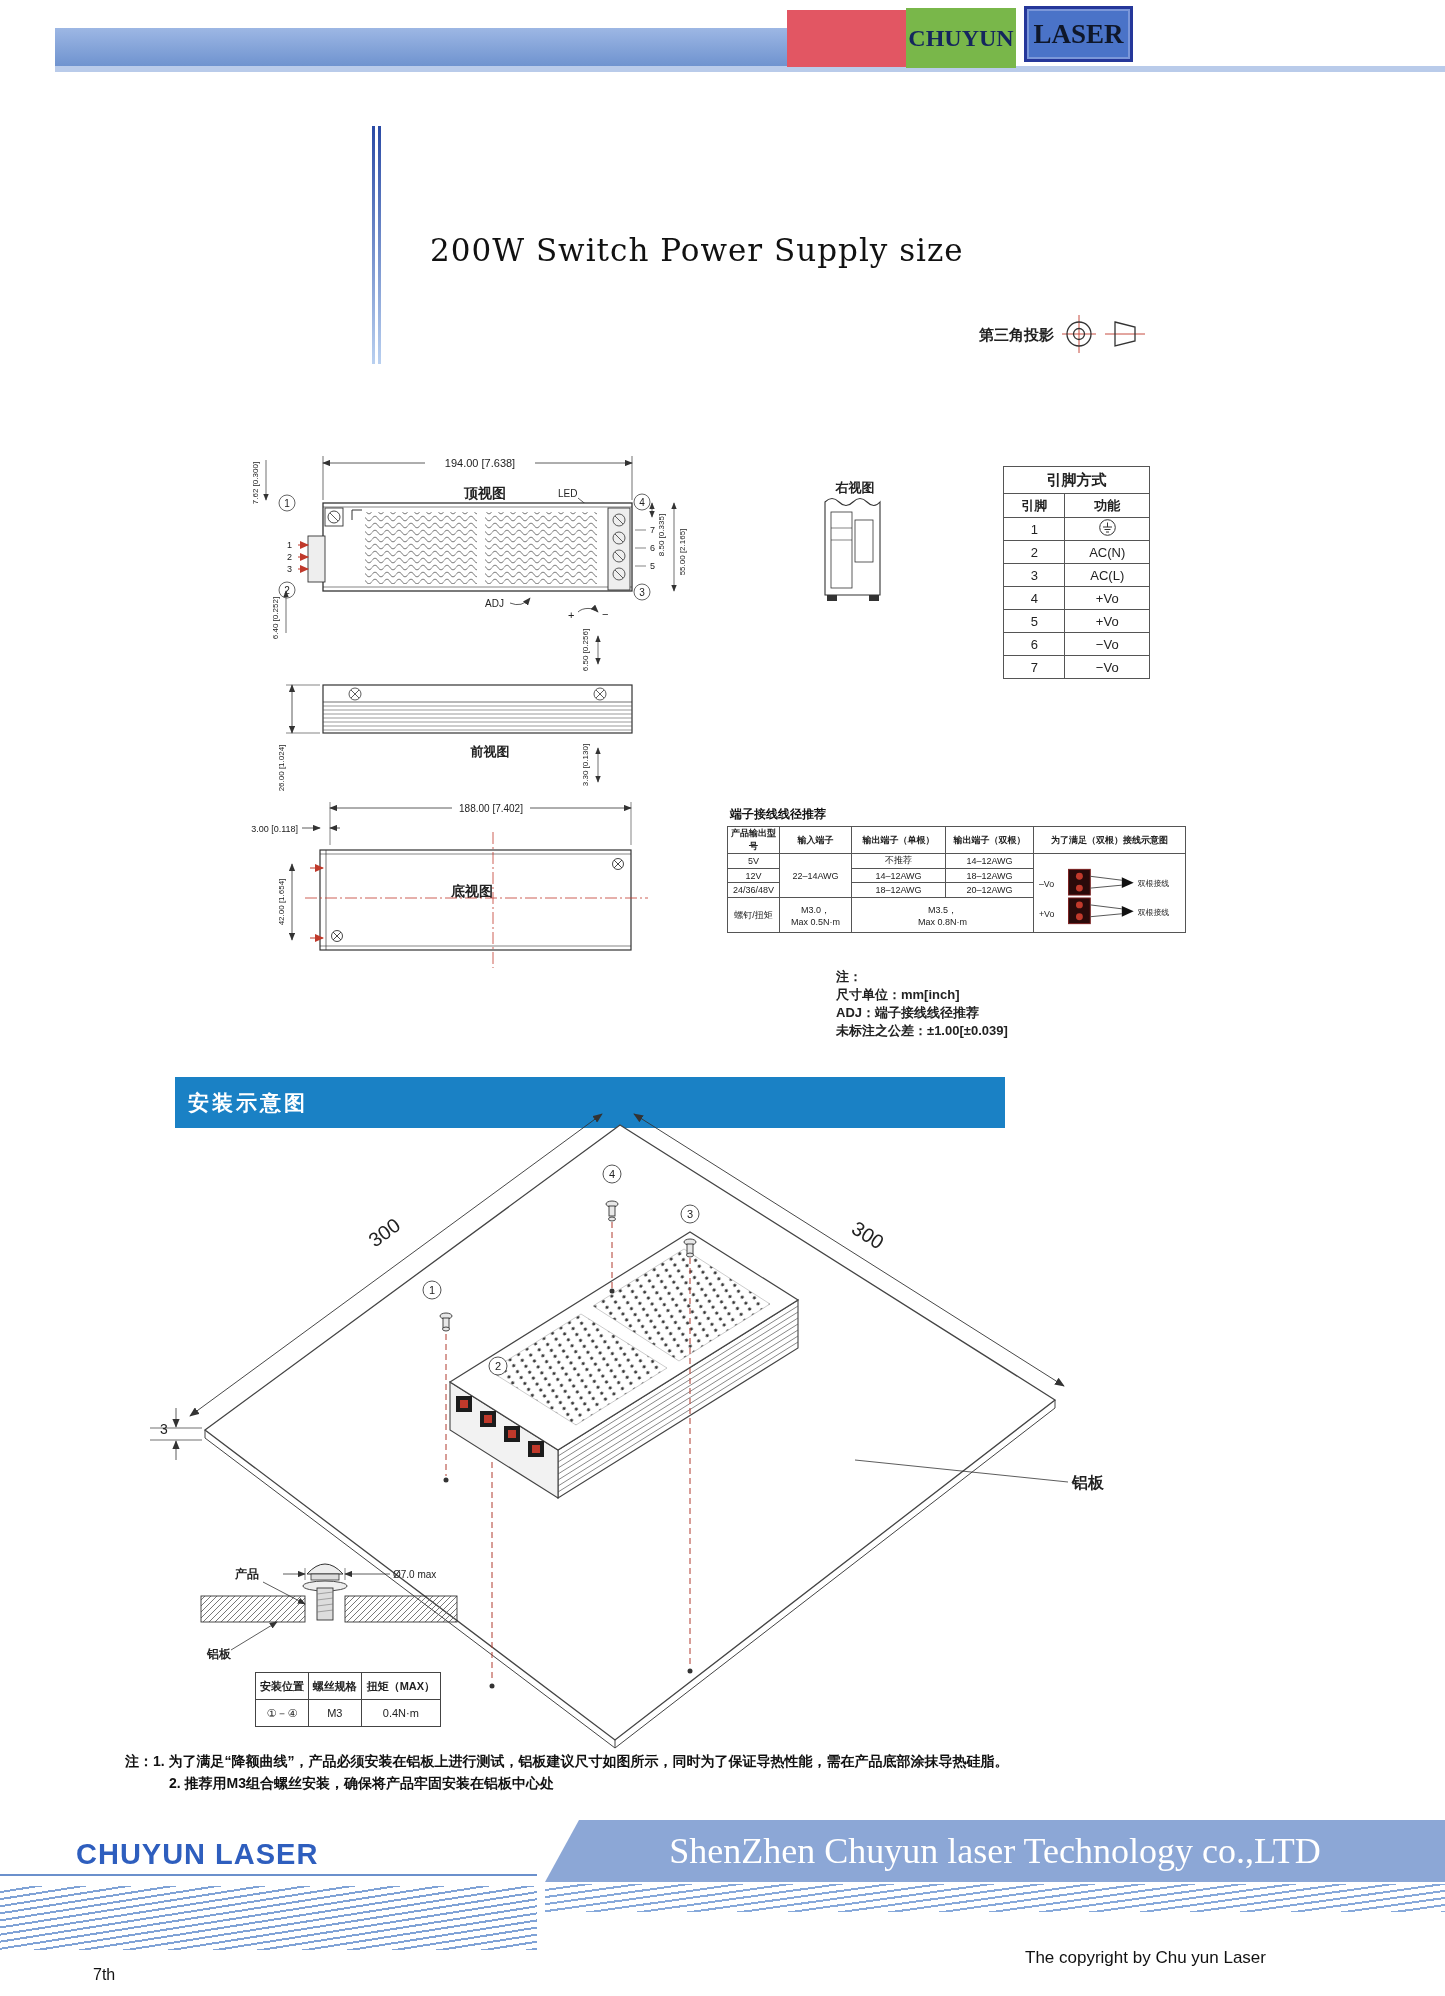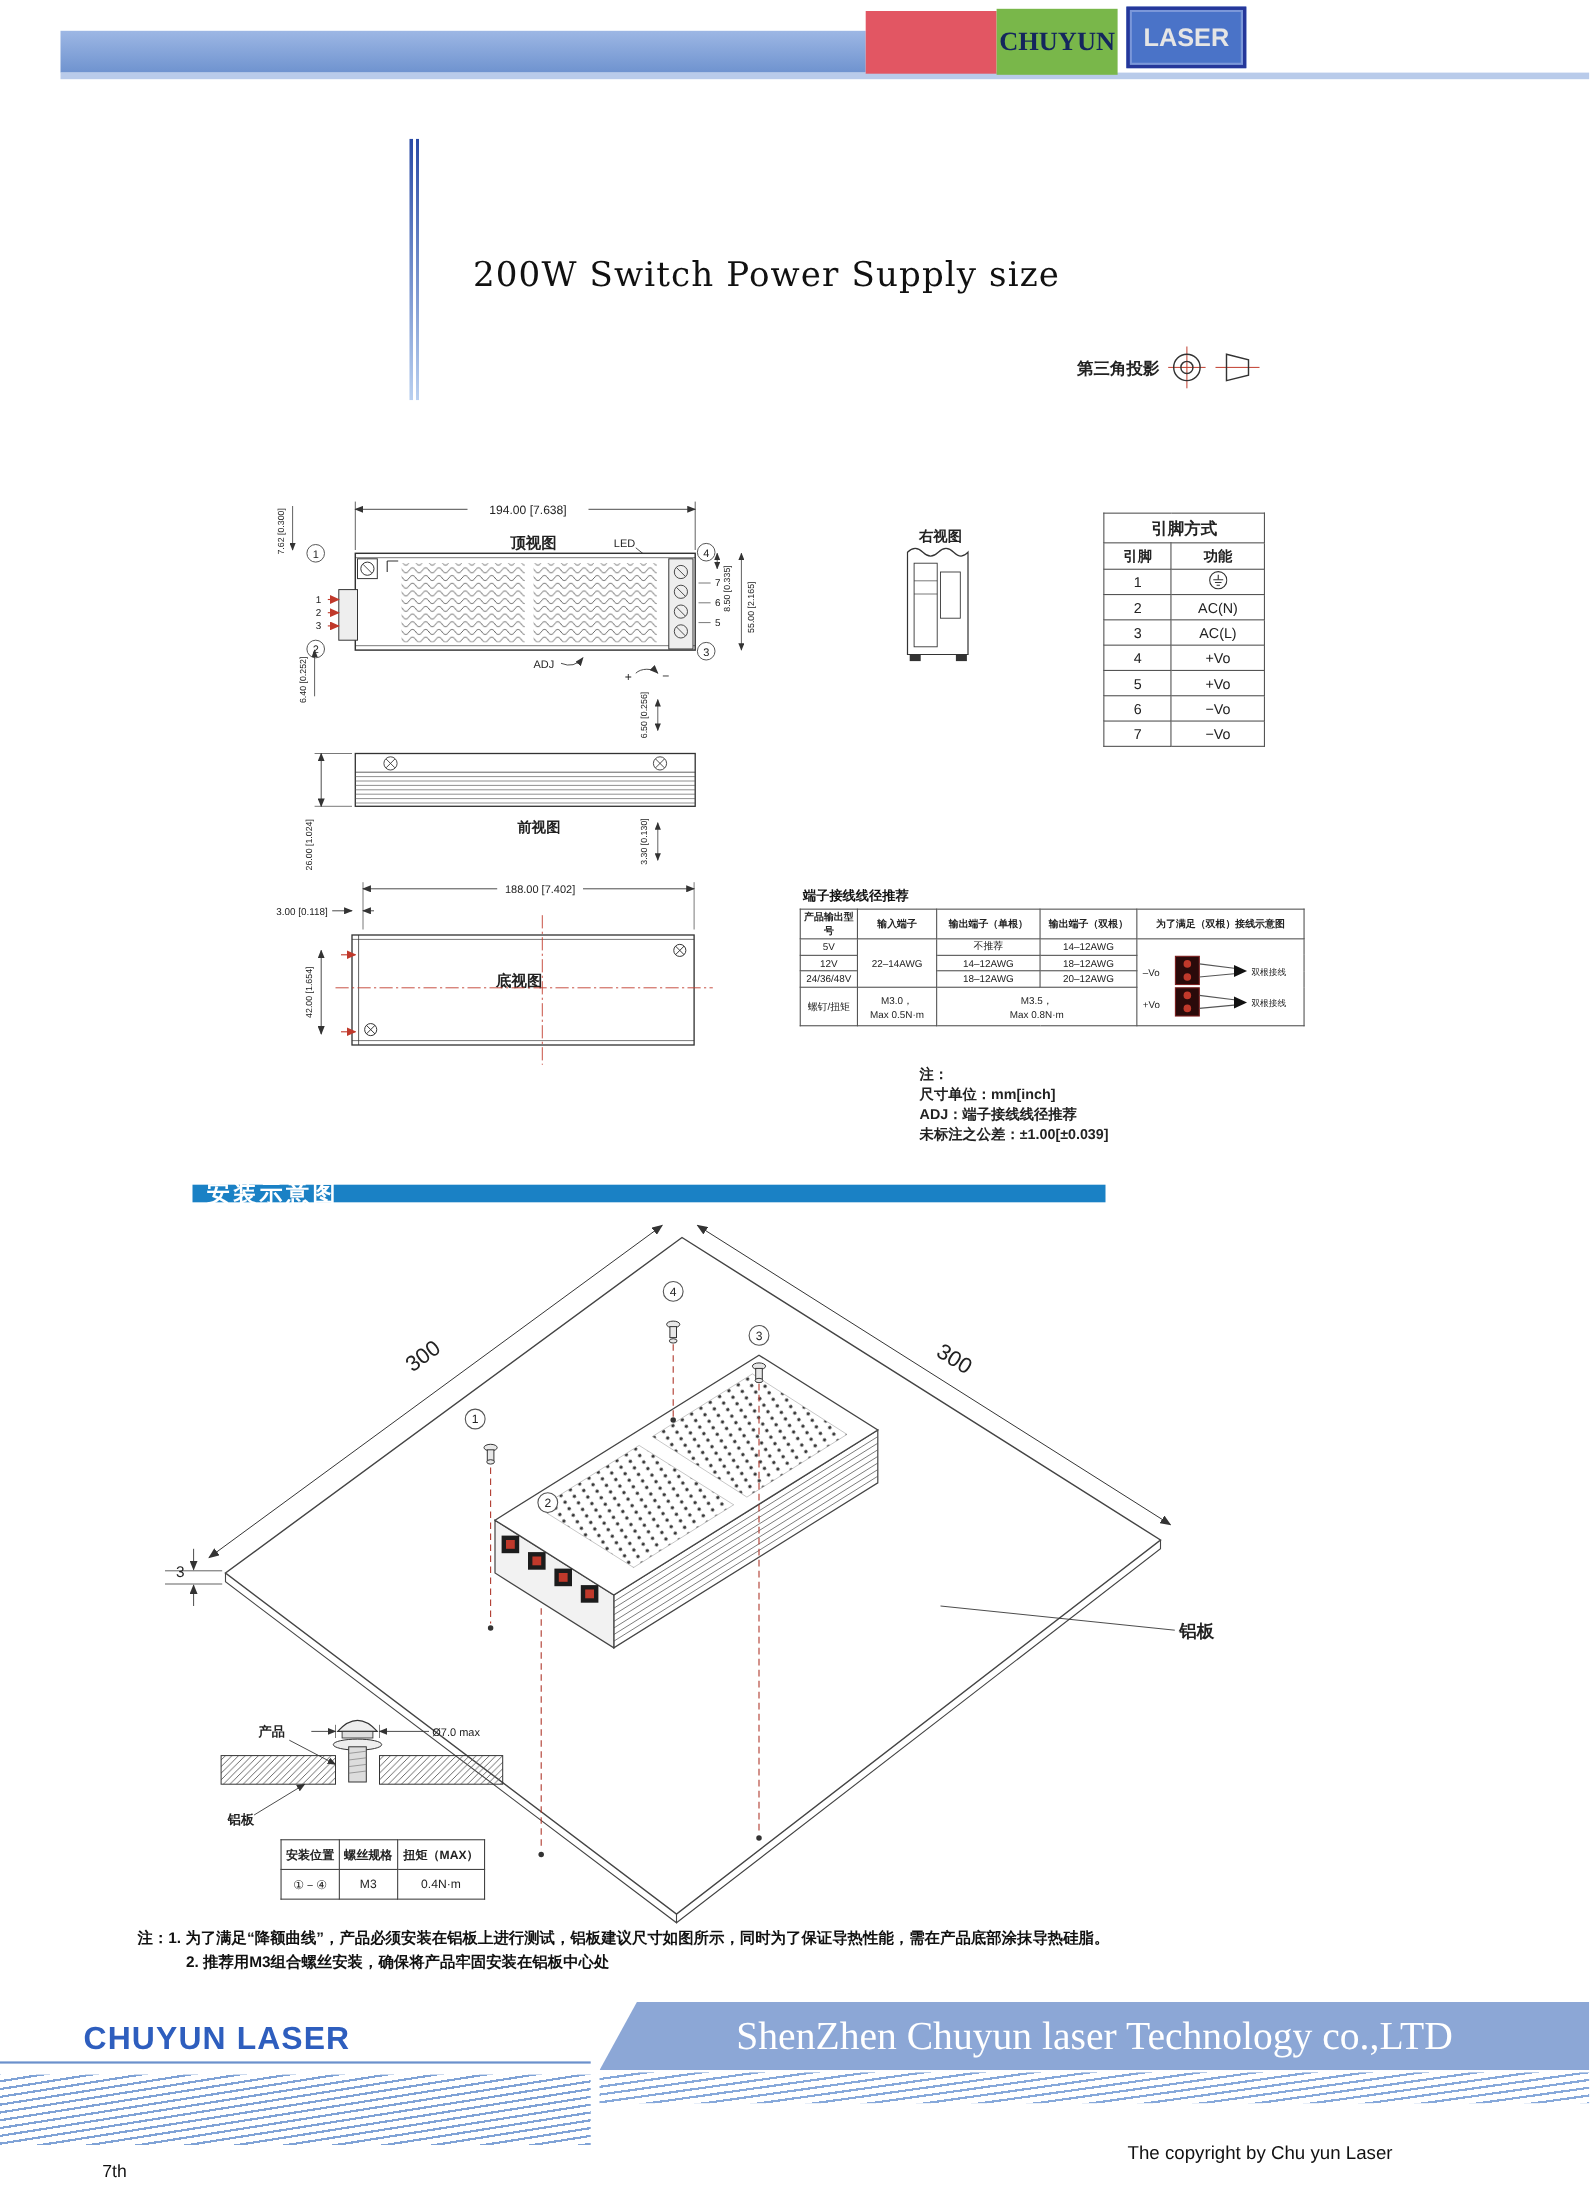--- a/index.html
+++ b/index.html
@@ -11,21 +11,21 @@
   .hdr-bar{left:55px;top:28px;width:732px;height:38px;
            background:linear-gradient(#9db7e4,#6f93cf);}
   .hdr-strip{left:55px;top:66px;width:1390px;height:6px;background:#b9cbea;}
   .hdr-red{left:787px;top:10px;width:119px;height:57px;background:#e25663;}
   .hdr-green{left:906px;top:8px;width:110px;height:60px;background:#79b74a;
              display:flex;align-items:center;justify-content:center;}
   .hdr-green span{font-family:"Liberation Serif",serif;font-weight:bold;font-size:24px;color:#14265d;}
   .hdr-laser{left:1024px;top:6px;width:103px;height:50px;background:#4a73c8;
              border:3px solid #25379a;box-shadow:inset 0 0 0 2px #7b97d9;
              display:flex;align-items:center;justify-content:center;}
-  .hdr-laser span{font-family:Liberation Sans, sans-serif;font-weight:bold;font-size:23px;color:#e5e5e5;}
+  .hdr-laser span{font-family:Liberation Serif, serif;font-weight:bold;font-size:27px;color:#0f172a;}
 
   .vlines{left:372px;top:126px;width:10px;height:238px;
           background:linear-gradient(180deg,#2a4aa5,#b9d0f0);
           -webkit-mask:linear-gradient(90deg,#000 0 3px,transparent 3px 6px,#000 6px 9px,transparent 9px);
           mask:linear-gradient(90deg,#000 0 3px,transparent 3px 6px,#000 6px 9px,transparent 9px);}
   .title{left:430px;top:232px;font-family:"DejaVu Serif","Liberation Serif",serif;
          font-size:31px;letter-spacing:1px;color:#111;}
 
   
   table{border-collapse:collapse;}
@@ -37,21 +37,21 @@
 
   .term-title{left:730px;top:806px;font-size:12px;font-weight:bold;color:#111;}
   .term-table{left:727px;top:826px;width:458px;font-size:9px;table-layout:fixed;}
   .term-table th,.term-table td{border:1px solid #555;text-align:center;padding:0;
         white-space:pre-line;overflow:hidden;}
   .term-table th{height:15px;font-weight:bold;}
   .term-table td{height:13px;}
 
   .notes{left:836px;top:968px;font-size:13px;line-height:18px;color:#222;font-weight:bold;}
 
-  .install-bar{left:175px;top:1077px;width:830px;height:16px;background:#1a81c5;
+  .install-bar{left:175px;top:1077px;width:830px;height:51px;background:#1a81c5;
                display:flex;align-items:center;}
   .install-bar span{color:#fff;font-weight:bold;font-size:21px;letter-spacing:3px;padding-left:13px;}
 
   .detail-table{left:255px;top:1672px;width:186px;font-size:11px;}
   .detail-table th,.detail-table td{border:1px solid #444;text-align:center;height:26px;padding:0 2px;}
 
   .inst-notes{left:125px;top:1750px;font-size:14px;font-weight:bold;color:#111;line-height:22px;}
   .inst-notes .l2{padding-left:44px;}
 
   

